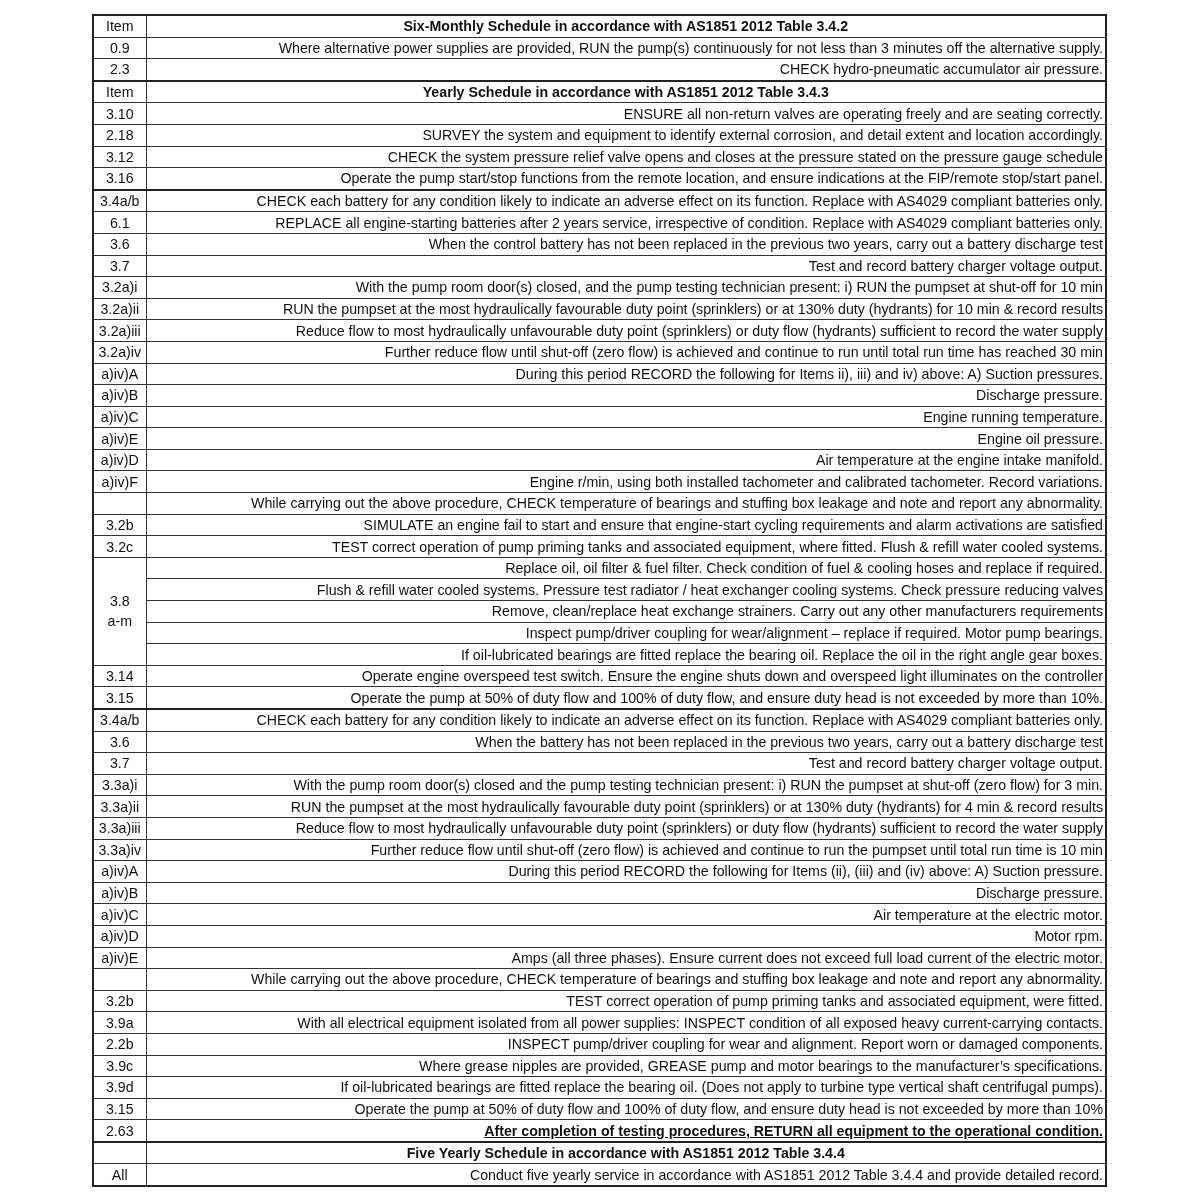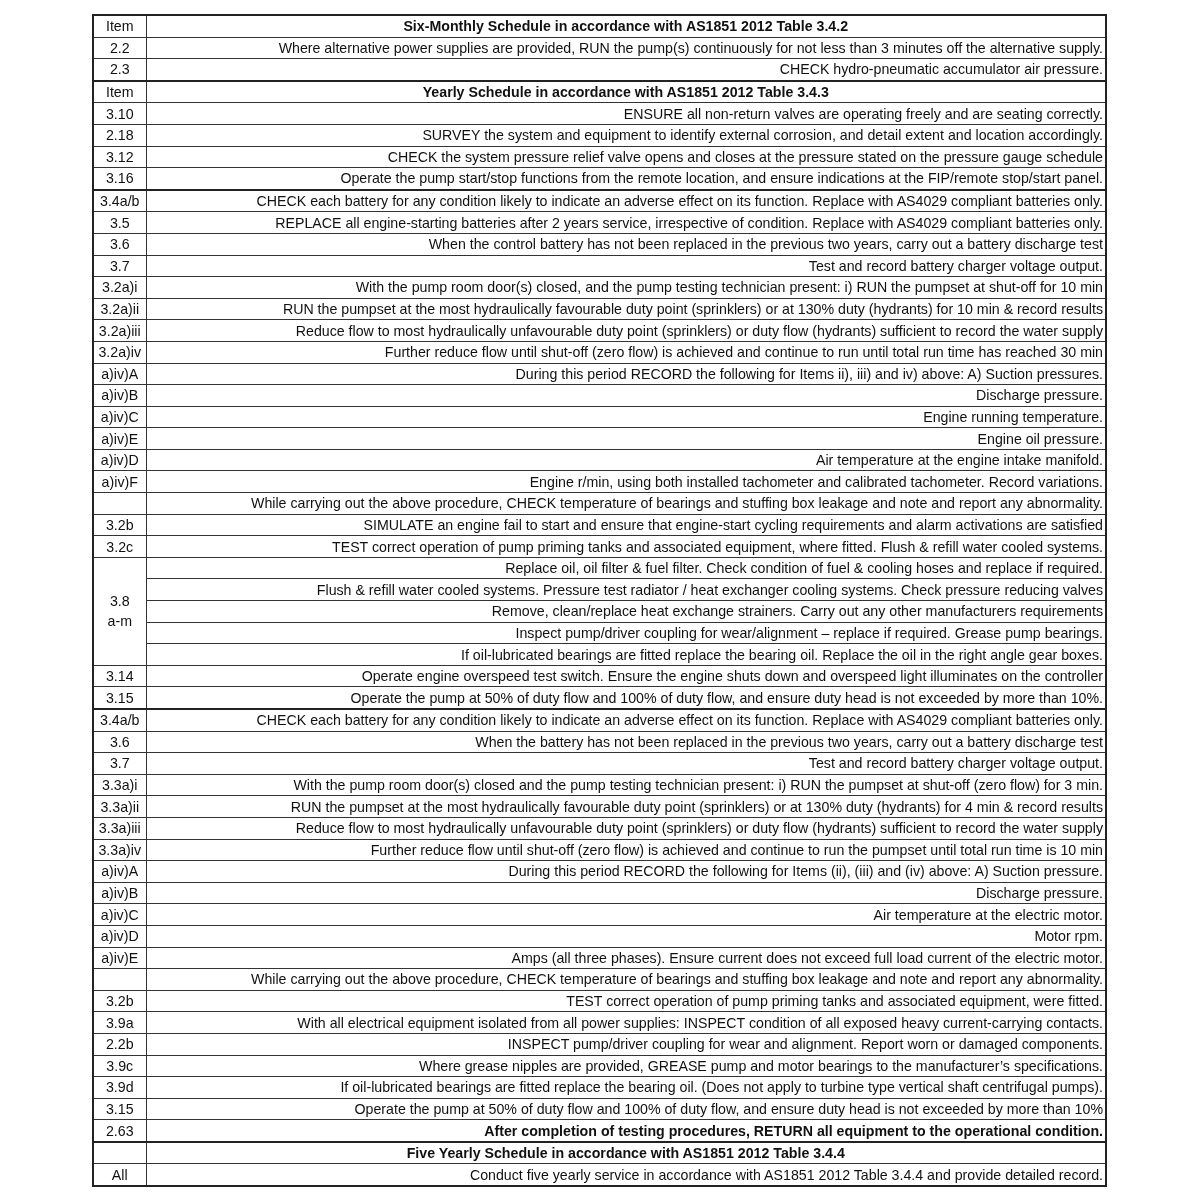--- a/index.html
+++ b/index.html
@@ -15,40 +15,40 @@
     border:1px solid #333;
     height:20.6px; padding:0 2px; line-height:20px;
     font-size:14.2px; white-space:nowrap; overflow:hidden;
     vertical-align:middle;
   }
   td.item { text-align:center; border-right:3px double #333; }
   td.desc { text-align:right; }
   tr.section td { font-weight:bold; }
   tr.section td.desc { text-align:center;margin-top:8px; }
   tr.section td.item { font-weight:normal; }
-  tr.bold td.desc { font-weight:bold; }
+  tr.bold td.desc { font-weight:bold;text-decoration:underline; }
   tr.thick-top td { border-top:2px solid #222; }
   td.group-item { line-height:20px; white-space:normal;margin-left:28px; }
 </style>
 </head>
 <body>
 
 <table class="sched">
   <colgroup>
       <col class="c-item">
       <col>
     </colgroup>
   <tbody id="tbody">
 
     <tr class="section">
       <td class="item">Item</td>
       <td class="desc">Six-Monthly Schedule in accordance with AS1851 2012 Table 3.4.2</td>
     </tr>
     <tr>
-      <td class="item">2.2</td>
+      <td class="item">0.9</td>
       <td class="desc">Where alternative power supplies are provided, RUN the pump(s) continuously for not less than 3 minutes off the alternative supply.</td>
     </tr>
     <tr>
       <td class="item">2.3</td>
       <td class="desc">CHECK hydro-pneumatic accumulator air pressure.</td>
     </tr>
 
     <tr class="section thick-top">
       <td class="item">Item</td>
       <td class="desc">Yearly Schedule in accordance with AS1851 2012 Table 3.4.3</td>
@@ -67,21 +67,21 @@
       </tr>
       <tr>
         <td class="item">3.16</td>
         <td class="desc">Operate the pump start/stop functions from the remote location, and ensure indications at the FIP/remote stop/start panel.</td>
       </tr>
       <tr class="thick-top">
         <td class="item">3.4a/b</td>
         <td class="desc">CHECK each battery for any condition likely to indicate an adverse effect on its function. Replace with AS4029 compliant batteries only.</td>
       </tr>
       <tr>
-        <td class="item">3.5</td>
+        <td class="item">6.1</td>
         <td class="desc">REPLACE all engine-starting batteries after 2 years service, irrespective of condition. Replace with AS4029 compliant batteries only.</td>
       </tr>
       <tr>
         <td class="item">3.6</td>
         <td class="desc">When the control battery has not been replaced in the previous two years, carry out a battery discharge test</td>
       </tr>
       <tr>
         <td class="item">3.7</td>
         <td class="desc">Test and record battery charger voltage output.</td>
       </tr>
@@ -144,21 +144,21 @@
         </td>
         <td class="desc">Replace oil, oil filter &amp; fuel filter. Check condition of fuel &amp; cooling hoses and replace if required.</td>
       </tr>
       <tr>
         <td class="desc">Flush &amp; refill water cooled systems. Pressure test radiator / heat exchanger cooling systems. Check pressure reducing valves</td>
       </tr>
       <tr>
         <td class="desc">Remove, clean/replace heat exchange strainers. Carry out any other manufacturers requirements</td>
       </tr>
       <tr>
-        <td class="desc">Inspect pump/driver coupling for wear/alignment – replace if required. Grease pump bearings.</td>
+        <td class="desc">Inspect pump/driver coupling for wear/alignment – replace if required. Motor pump bearings.</td>
       </tr>
       <tr>
         <td class="desc">If oil-lubricated bearings are fitted replace the bearing oil. Replace the oil in the right angle gear boxes.</td>
       </tr>
       <tr>
         <td class="item">3.14</td>
         <td class="desc">Operate engine overspeed test switch. Ensure the engine shuts  down  and overspeed light illuminates on the controller</td>
       </tr>
       <tr>
         <td class="item">3.15</td>

